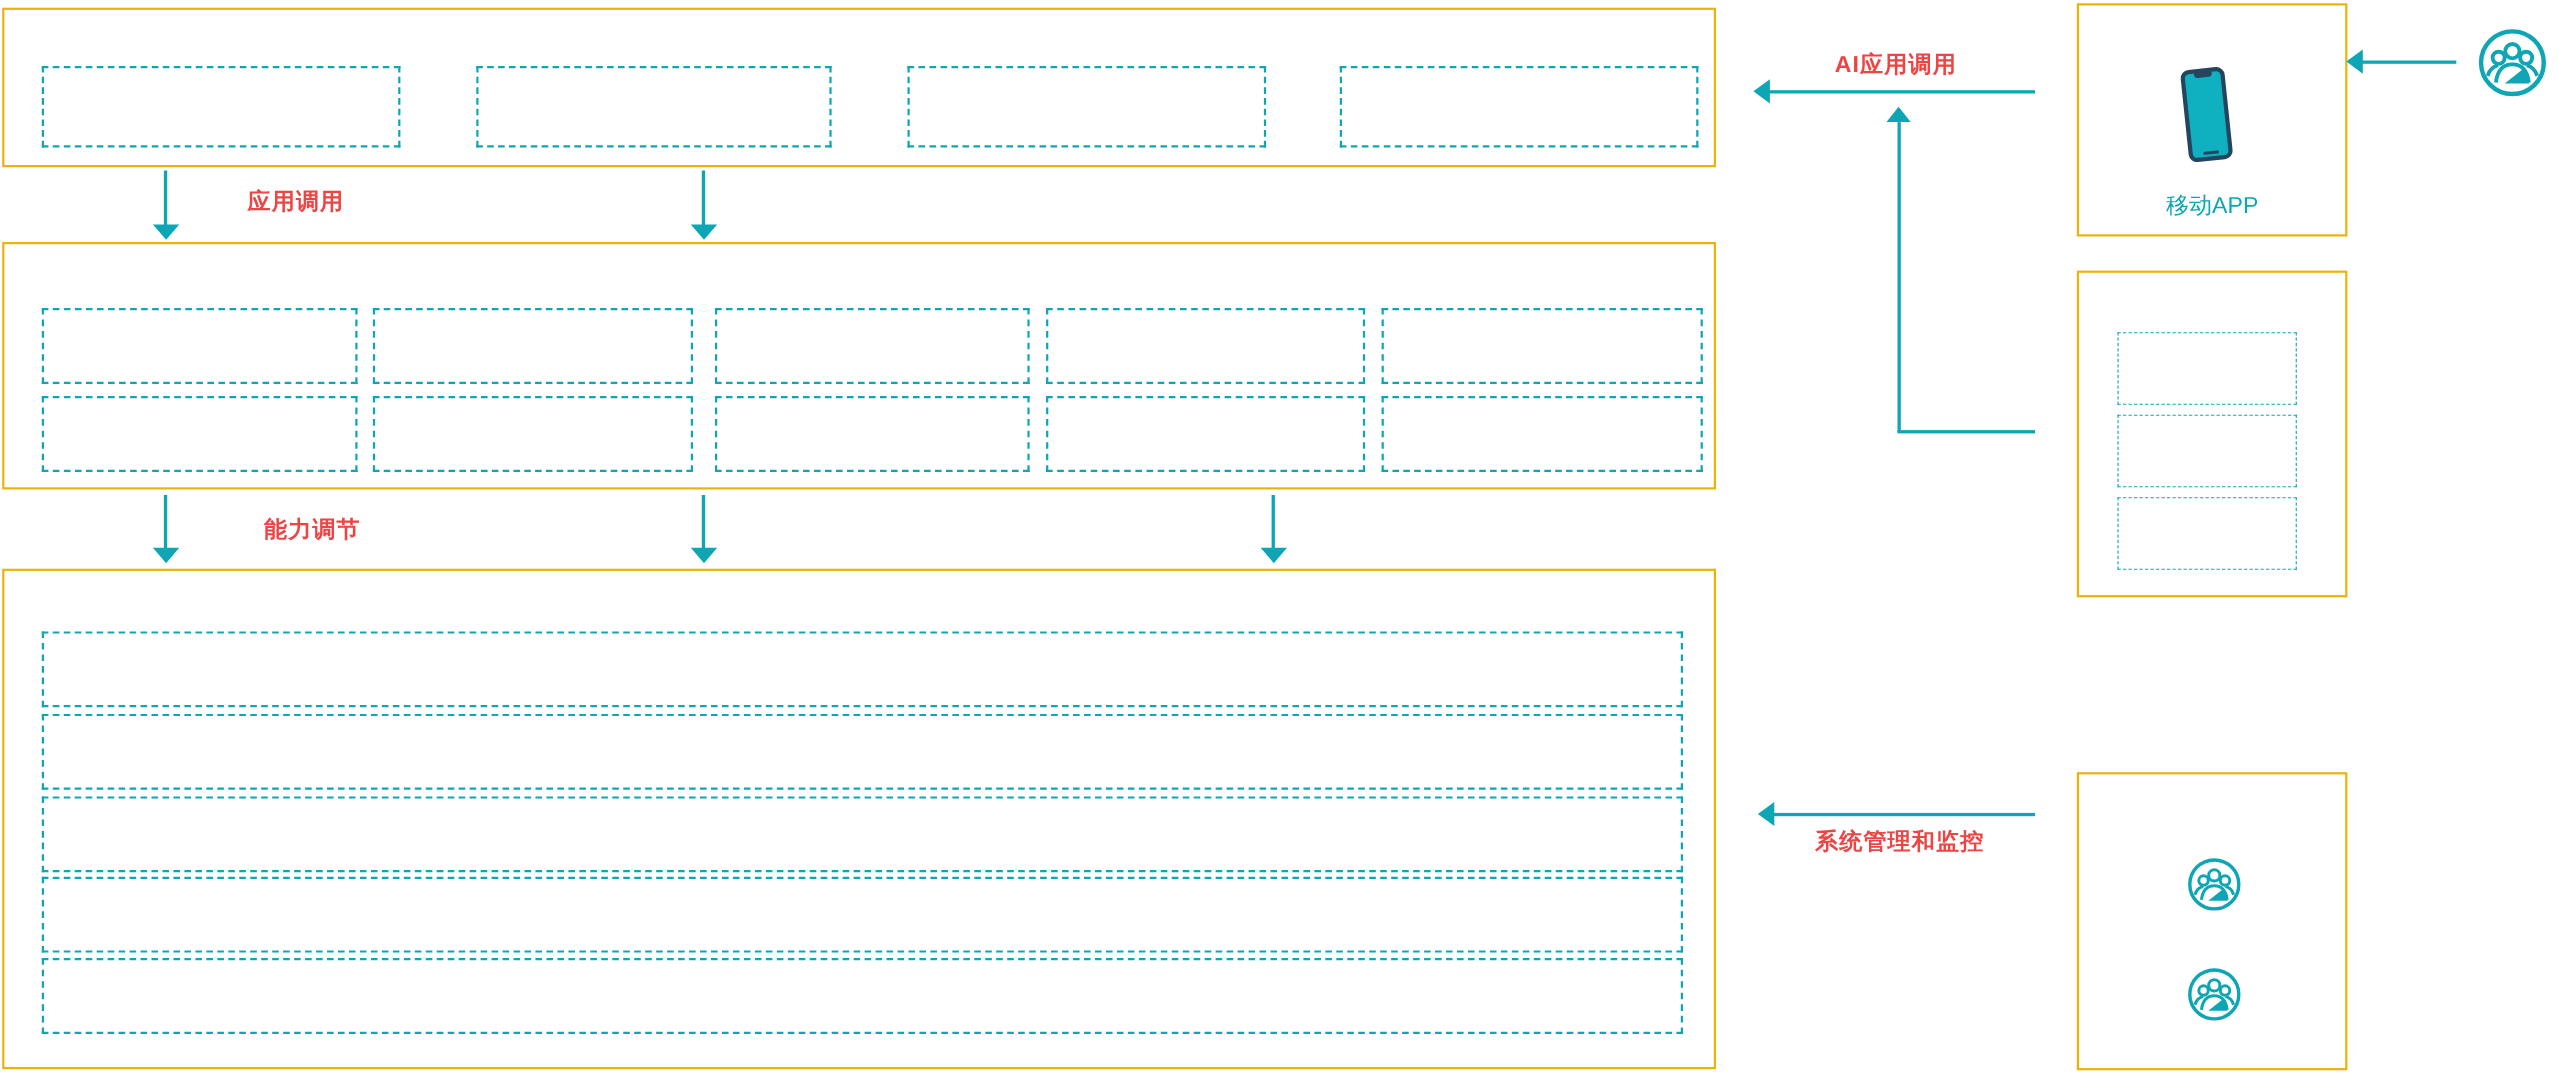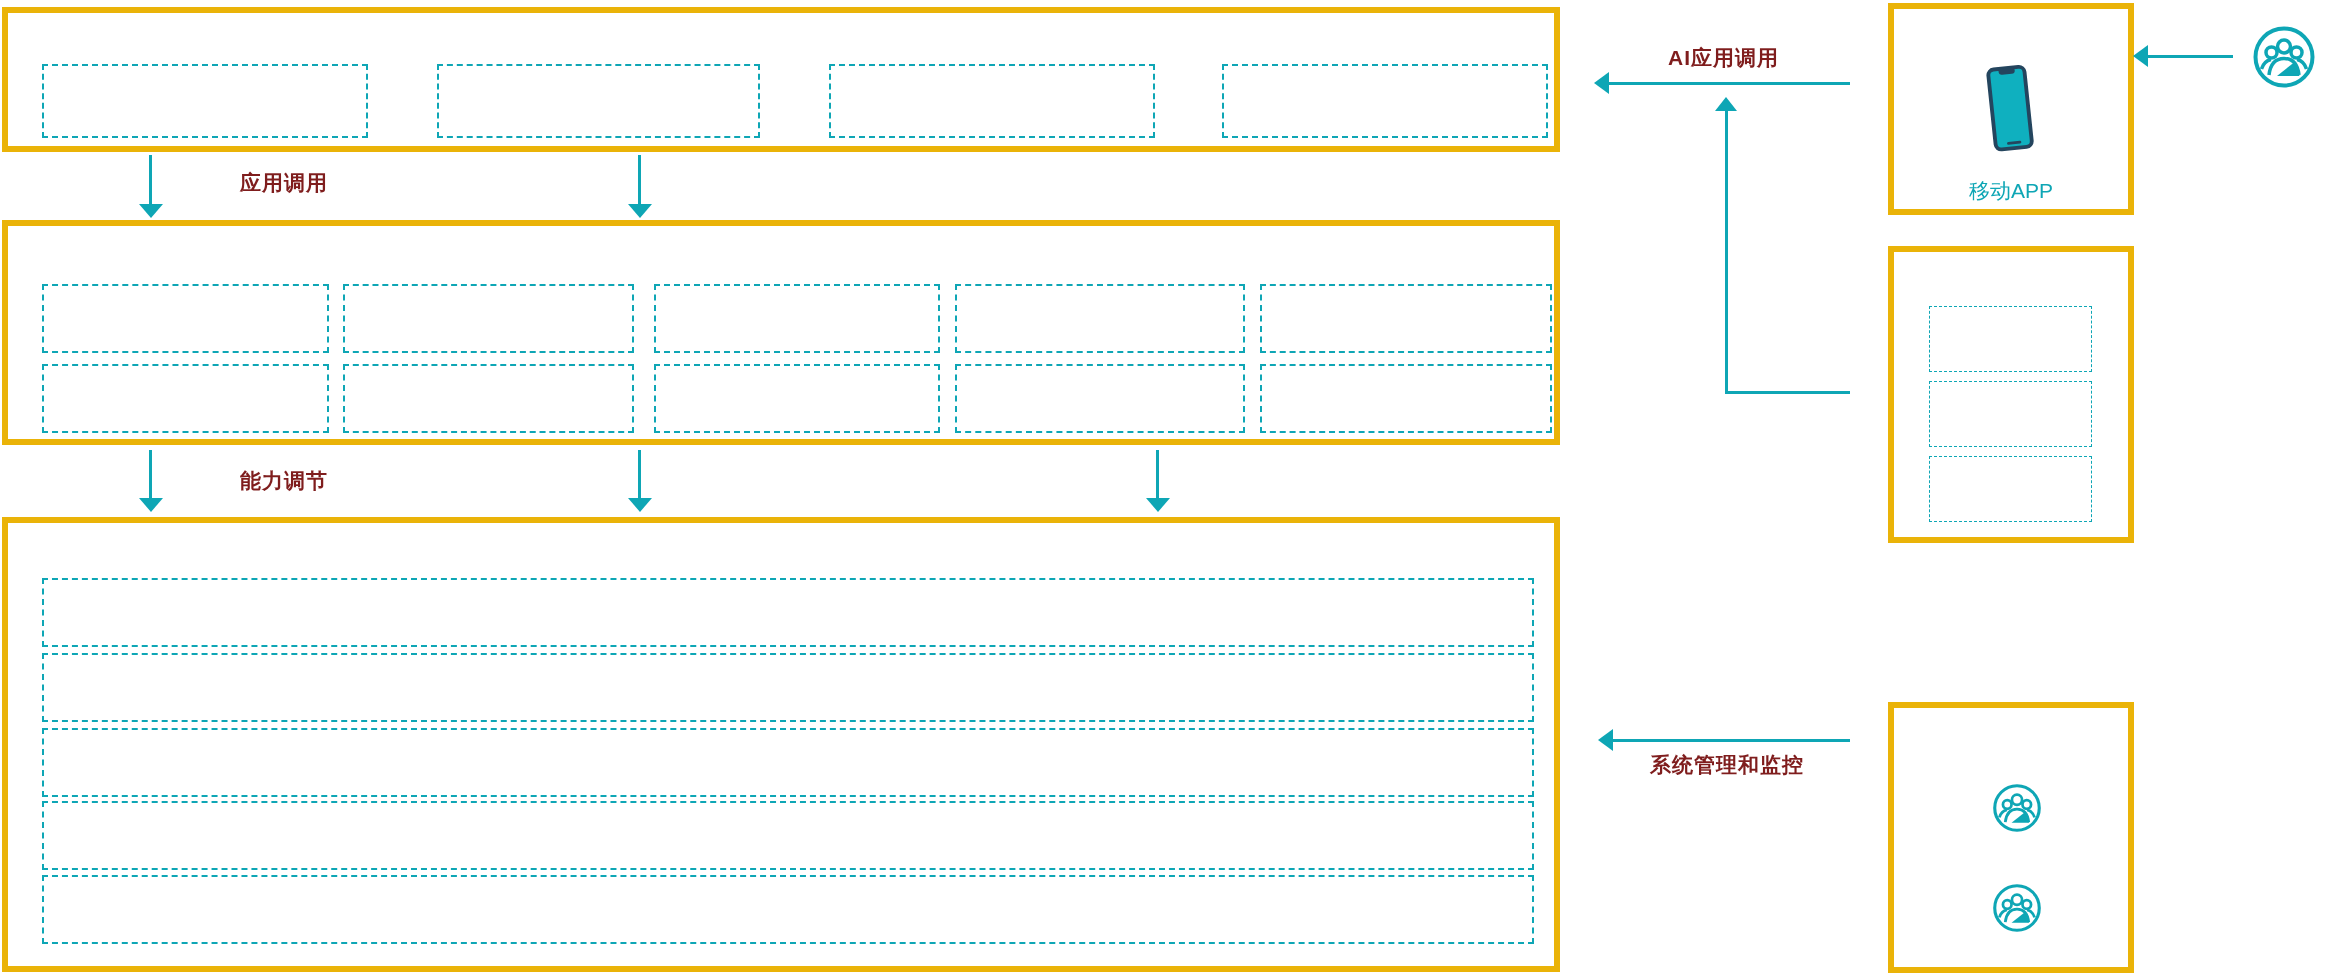--- a/index.html
+++ b/index.html
@@ -1,26 +1,26 @@
 <!DOCTYPE html>
 <html><head>
 <meta charset="utf-8">
 <style>
   html,body{margin:0;padding:0;background:#ffffff;}
   .canvas{
     position:relative;width:2326px;height:977px;background:#ffffff;overflow:hidden;
     font-family:"Liberation Sans","DejaVu Sans",sans-serif;
   }
   
-  .solid-box{position:absolute;border:6px solid #eab308;background:#ffffff;box-sizing:border-box;}
+  .solid-box{position:absolute;border:2px solid #eab308;background:#ffffff;box-sizing:border-box;}
   
   .ph{position:absolute;border:2px dashed #0ea6b5;background:#ffffff;box-sizing:border-box;}
   .ph-fine{border-width:1.5px;}
   
-  .flow-label{position:absolute;color:#7f1d1d;font-size:21px;font-weight:700;letter-spacing:1px;white-space:nowrap;}
+  .flow-label{position:absolute;color:#ef4444;font-size:21px;font-weight:700;letter-spacing:1px;white-space:nowrap;}
   .box-label{position:absolute;color:#0ea6b5;font-size:21px;font-weight:500;text-align:center;white-space:nowrap;}
   
   .shaft{position:absolute;background:#0ea6b5;}
   .head{position:absolute;width:0;height:0;}
   .head-down{border-left:12px solid transparent;border-right:12px solid transparent;border-top:14px solid #0ea6b5;}
   .head-left{border-top:11px solid transparent;border-bottom:11px solid transparent;border-right:15px solid #0ea6b5;}
   .head-up{border-left:11px solid transparent;border-right:11px solid transparent;border-bottom:14px solid #0ea6b5;}
   .icon-wrap{position:absolute;color:#0ea6b5;}
   .icon-wrap svg{display:block;width:100%;height:100%;}
   .phone-wrap{position:absolute;transform:rotate(-6deg);}
@@ -49,21 +49,21 @@
     <div class="ph" style="left:34px;top:51px;width:326px;height:74px;"></div>
     <div class="ph" style="left:429px;top:51px;width:323px;height:74px;"></div>
     <div class="ph" style="left:821px;top:51px;width:326px;height:74px;"></div>
     <div class="ph" style="left:1214px;top:51px;width:326px;height:74px;"></div>
   </div>
 
   <div class="shaft" style="left:149px;top:155px;width:3px;height:50px;"></div>
   <div class="head head-down" style="left:139px;top:204px;"></div>
   <div class="shaft" style="left:638px;top:155px;width:3px;height:50px;"></div>
   <div class="head head-down" style="left:628px;top:204px;"></div>
-  <div class="flow-label" style="left:240px;top:169px;">应用调用</div>
+  <div class="flow-label" style="left:225px;top:169px;">应用调用</div>
 
   <div class="solid-box" style="left:2px;top:220px;width:1558px;height:225px;">
 
     <div class="ph" style="left:34px;top:58px;width:287px;height:69px;"></div>
     <div class="ph" style="left:335px;top:58px;width:291px;height:69px;"></div>
     <div class="ph" style="left:646px;top:58px;width:286px;height:69px;"></div>
     <div class="ph" style="left:947px;top:58px;width:290px;height:69px;"></div>
     <div class="ph" style="left:1252px;top:58px;width:292px;height:69px;"></div>
 
     <div class="ph" style="left:34px;top:138px;width:287px;height:69px;"></div>

